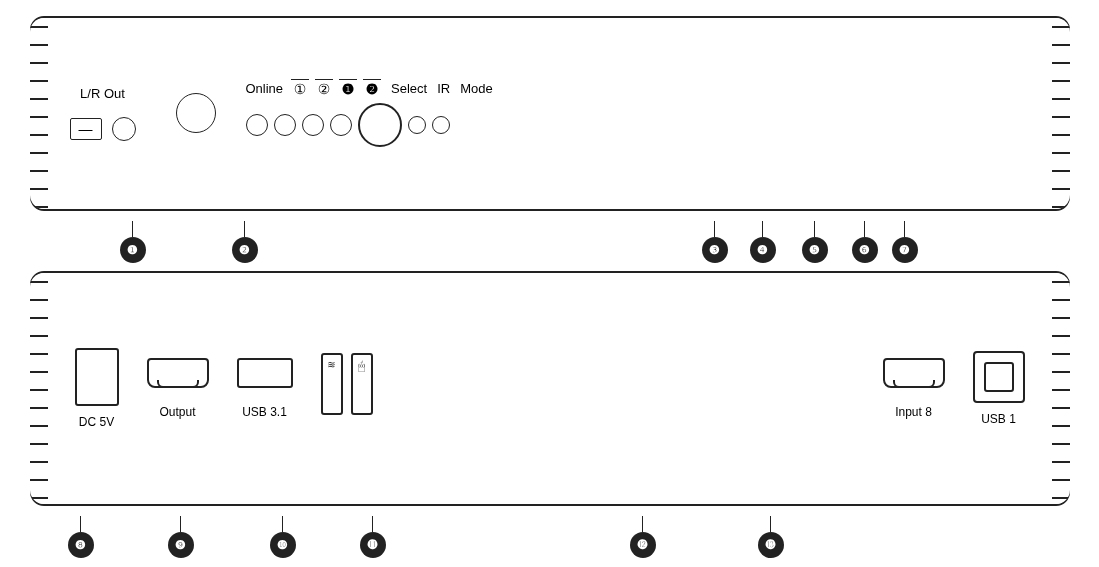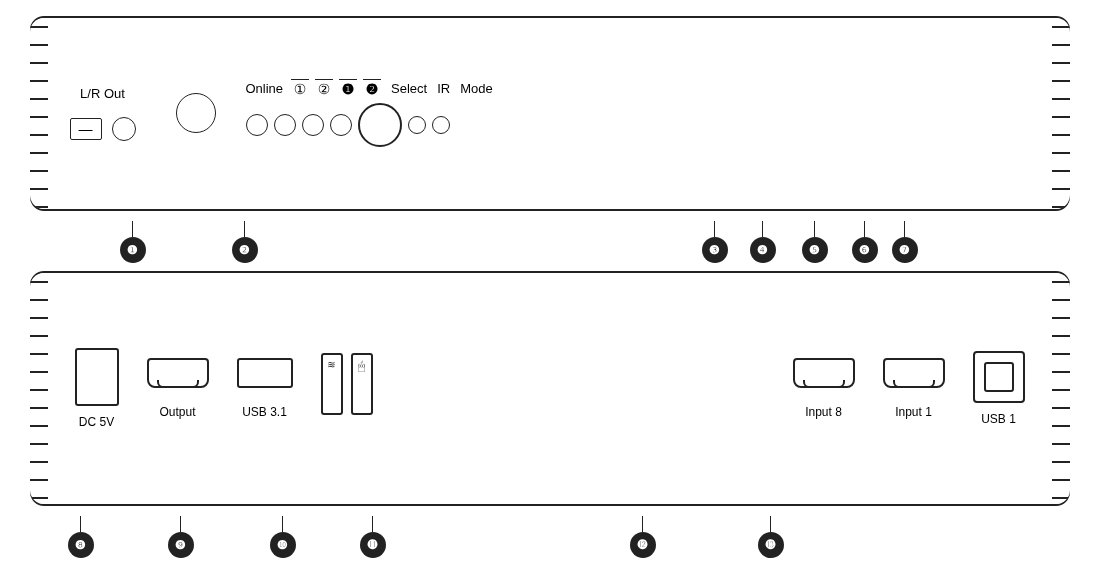--- a/index.html
+++ b/index.html
@@ -435,24 +435,20 @@
       </div>
 
       <div style="flex:1;"></div>
 
       <div class="port-item">
         <div class="port-hdmi" style="margin-bottom:8px;"></div>
         <span class="port-label">Input 8</span>
       </div>
 
 
-      <div class="port-item" style="margin-left:10px;">
-        <div class="port-hdmi" style="margin-bottom:8px;"></div>
-        <span class="port-label">Input 1</span>
-      </div>
 
       <div class="port-item" style="margin-left:10px;">
         <div class="port-usb-b">
           <div class="port-usb-b-inner"></div>
         </div>
         <span class="port-label">USB 1</span>
       </div>
 
     </div>
   </div>

